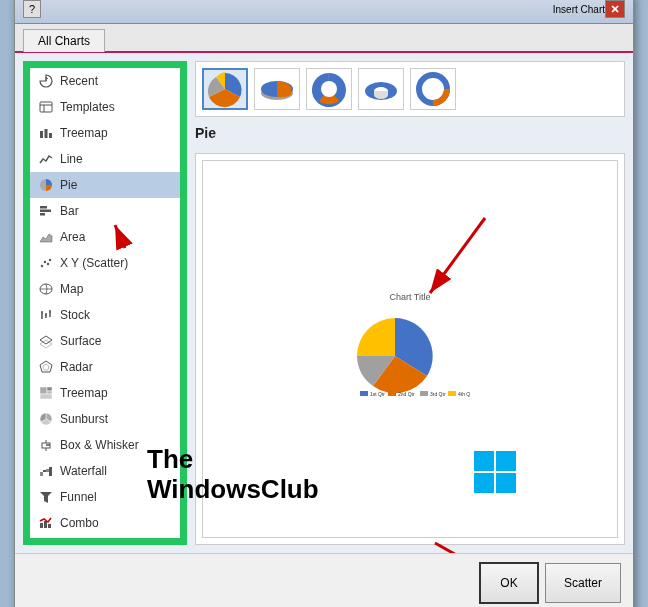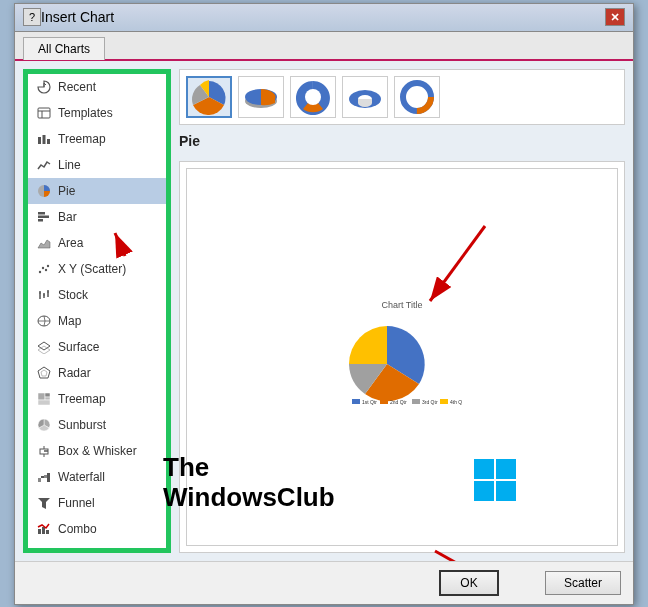--- a/index.html
+++ b/index.html
@@ -23,24 +23,24 @@
     .title-bar {
       background: linear-gradient(to bottom, #d0d8e8, #b8c8dc);
       display: flex;
       align-items: center;
       justify-content: space-between;
       padding: 4px 8px;
       border-bottom: 1px solid #888;
       height: 28px;
     }
     .title-bar-title {
-      font-size: 14px;
+      font-size: 10px;
       color: #000;
       flex: 1;
-      text-align: left;
+      text-align: right;
     }
     .title-bar-controls {
       display: flex;
       gap: 4px;
     }
     .title-bar-btn {
       width: 20px;
       height: 18px;
       border: 1px solid #888;
       background: #e0e0e0;
@@ -83,23 +83,23 @@
       top: 1px;
     }
     .content-area {
       display: flex;
       padding: 8px;
       gap: 8px;
       background: #e8eef4;
       min-height: 500px;
     }
     .left-panel {
-      width: 148px;
+      width: 164px;
       background: #fff;
-      border: 5px solid #22c55e;
+      border: 7px solid #22c55e;
       overflow-y: auto;
     }
     .left-item {
       display: flex;
       align-items: center;
       gap: 6px;
       padding: 5px 8px;
       cursor: pointer;
       font-size: 12px;
       color: #333;
@@ -180,28 +180,27 @@
     .bottom-bar {
       display: flex;
       justify-content: flex-end;
       align-items: center;
       padding: 8px 12px;
       gap: 6px;
       background: #f0f0f0;
       border-top: 1px solid #ccc;
     }
     .btn {
-      padding: 4px 18px;
+      padding: 12px 18px;
       border: 1px solid #888;
       background: linear-gradient(to bottom, #f5f5f5, #e0e0e0);
       cursor: pointer;
       font-size: 12px;
       min-width: 60px;
       text-align: center;
-      margin-left: 40px;
     }
     .btn.default {
       border: 2px solid #333;
     }
     .dialog-body {
       position: relative;
     }
 
     
     .pie-svg {
@@ -311,40 +310,40 @@
                 <circle cx="9" cy="8" r="1.2" fill="#555"></circle>
                 <circle cx="11" cy="4" r="1.2" fill="#555"></circle>
               </svg>
           </div>
           <span>X Y (Scatter)</span>
         </div>
 
         <div class="left-item">
           <div class="left-item-icon">
             <svg width="14" height="14" viewBox="0 0 14 14">
+                <ellipse cx="7" cy="7" rx="6" ry="5" fill="none" stroke="#555" stroke-width="1"></ellipse>
+                <line x1="1" y1="7" x2="13" y2="7" stroke="#555" stroke-width="0.8"></line>
+                <path d="M7,2 Q9,7 7,12" fill="none" stroke="#555" stroke-width="0.8"></path>
+              </svg>
+          </div>
+          <span>Map</span>
+        </div>
+
+        <div class="left-item">
+          <div class="left-item-icon">
+            <svg width="14" height="14" viewBox="0 0 14 14">
                 <line x1="3" y1="3" x2="3" y2="11" stroke="#555" stroke-width="1.5"></line>
                 <line x1="7" y1="5" x2="7" y2="10" stroke="#555" stroke-width="1.5"></line>
                 <line x1="11" y1="2" x2="11" y2="9" stroke="#555" stroke-width="1.5"></line>
                 <line x1="2" y1="5" x2="4" y2="5" stroke="#555" stroke-width="1"></line>
                 <line x1="6" y1="7" x2="8" y2="7" stroke="#555" stroke-width="1"></line>
                 <line x1="10" y1="4" x2="12" y2="4" stroke="#555" stroke-width="1"></line>
               </svg>
           </div>
           <span>Stock</span>
-        </div>
-
-        <div class="left-item">
-          <div class="left-item-icon">
-            <svg width="14" height="14" viewBox="0 0 14 14">
-                <ellipse cx="7" cy="7" rx="6" ry="5" fill="none" stroke="#555" stroke-width="1"></ellipse>
-                <line x1="1" y1="7" x2="13" y2="7" stroke="#555" stroke-width="0.8"></line>
-                <path d="M7,2 Q9,7 7,12" fill="none" stroke="#555" stroke-width="0.8"></path>
-              </svg>
-          </div>
-          <span>Map</span>
         </div>
 
         <div class="left-item">
           <div class="left-item-icon">
             <svg width="14" height="14" viewBox="0 0 14 14">
                 <polygon points="7,2 13,6 7,10 1,6" fill="none" stroke="#555" stroke-width="1"></polygon>
                 <polygon points="7,6 13,10 7,14 1,10" fill="none" stroke="#aaa" stroke-width="0.8"></polygon>
               </svg>
           </div>
           <span>Surface</span>
@@ -521,21 +520,21 @@
         </marker>
       </defs>
 
       <line x1="110" y1="195" x2="100" y2="172" stroke="#cc0000" stroke-width="3" marker-end="url(#arrowhead)"></line>
 
       <line x1="470" y1="165" x2="415" y2="240" stroke="#cc0000" stroke-width="3" marker-end="url(#arrowhead)"></line>
 
       <line x1="420" y1="490" x2="477" y2="522" stroke="#cc0000" stroke-width="3" marker-end="url(#arrowhead)"></line>
     </svg>
 
-    <div style="position:absolute;bottom:48px;left:148px;pointer-events:none;">
+    <div style="position:absolute;bottom:48px;left:132px;pointer-events:none;">
       <div style="font-size:26px;font-weight:bold;color:#000;line-height:1.15;">
         <span>The</span><br>
         <span>WindowsClub</span>
       </div>
     </div>
 
     <div style="position:absolute;bottom:55px;right:115px;pointer-events:none;">
       <svg width="44" height="44" viewBox="0 0 44 44">
         <rect x="0" y="0" width="20" height="20" fill="#00adef"></rect>
         <rect x="22" y="0" width="20" height="20" fill="#00adef"></rect>

